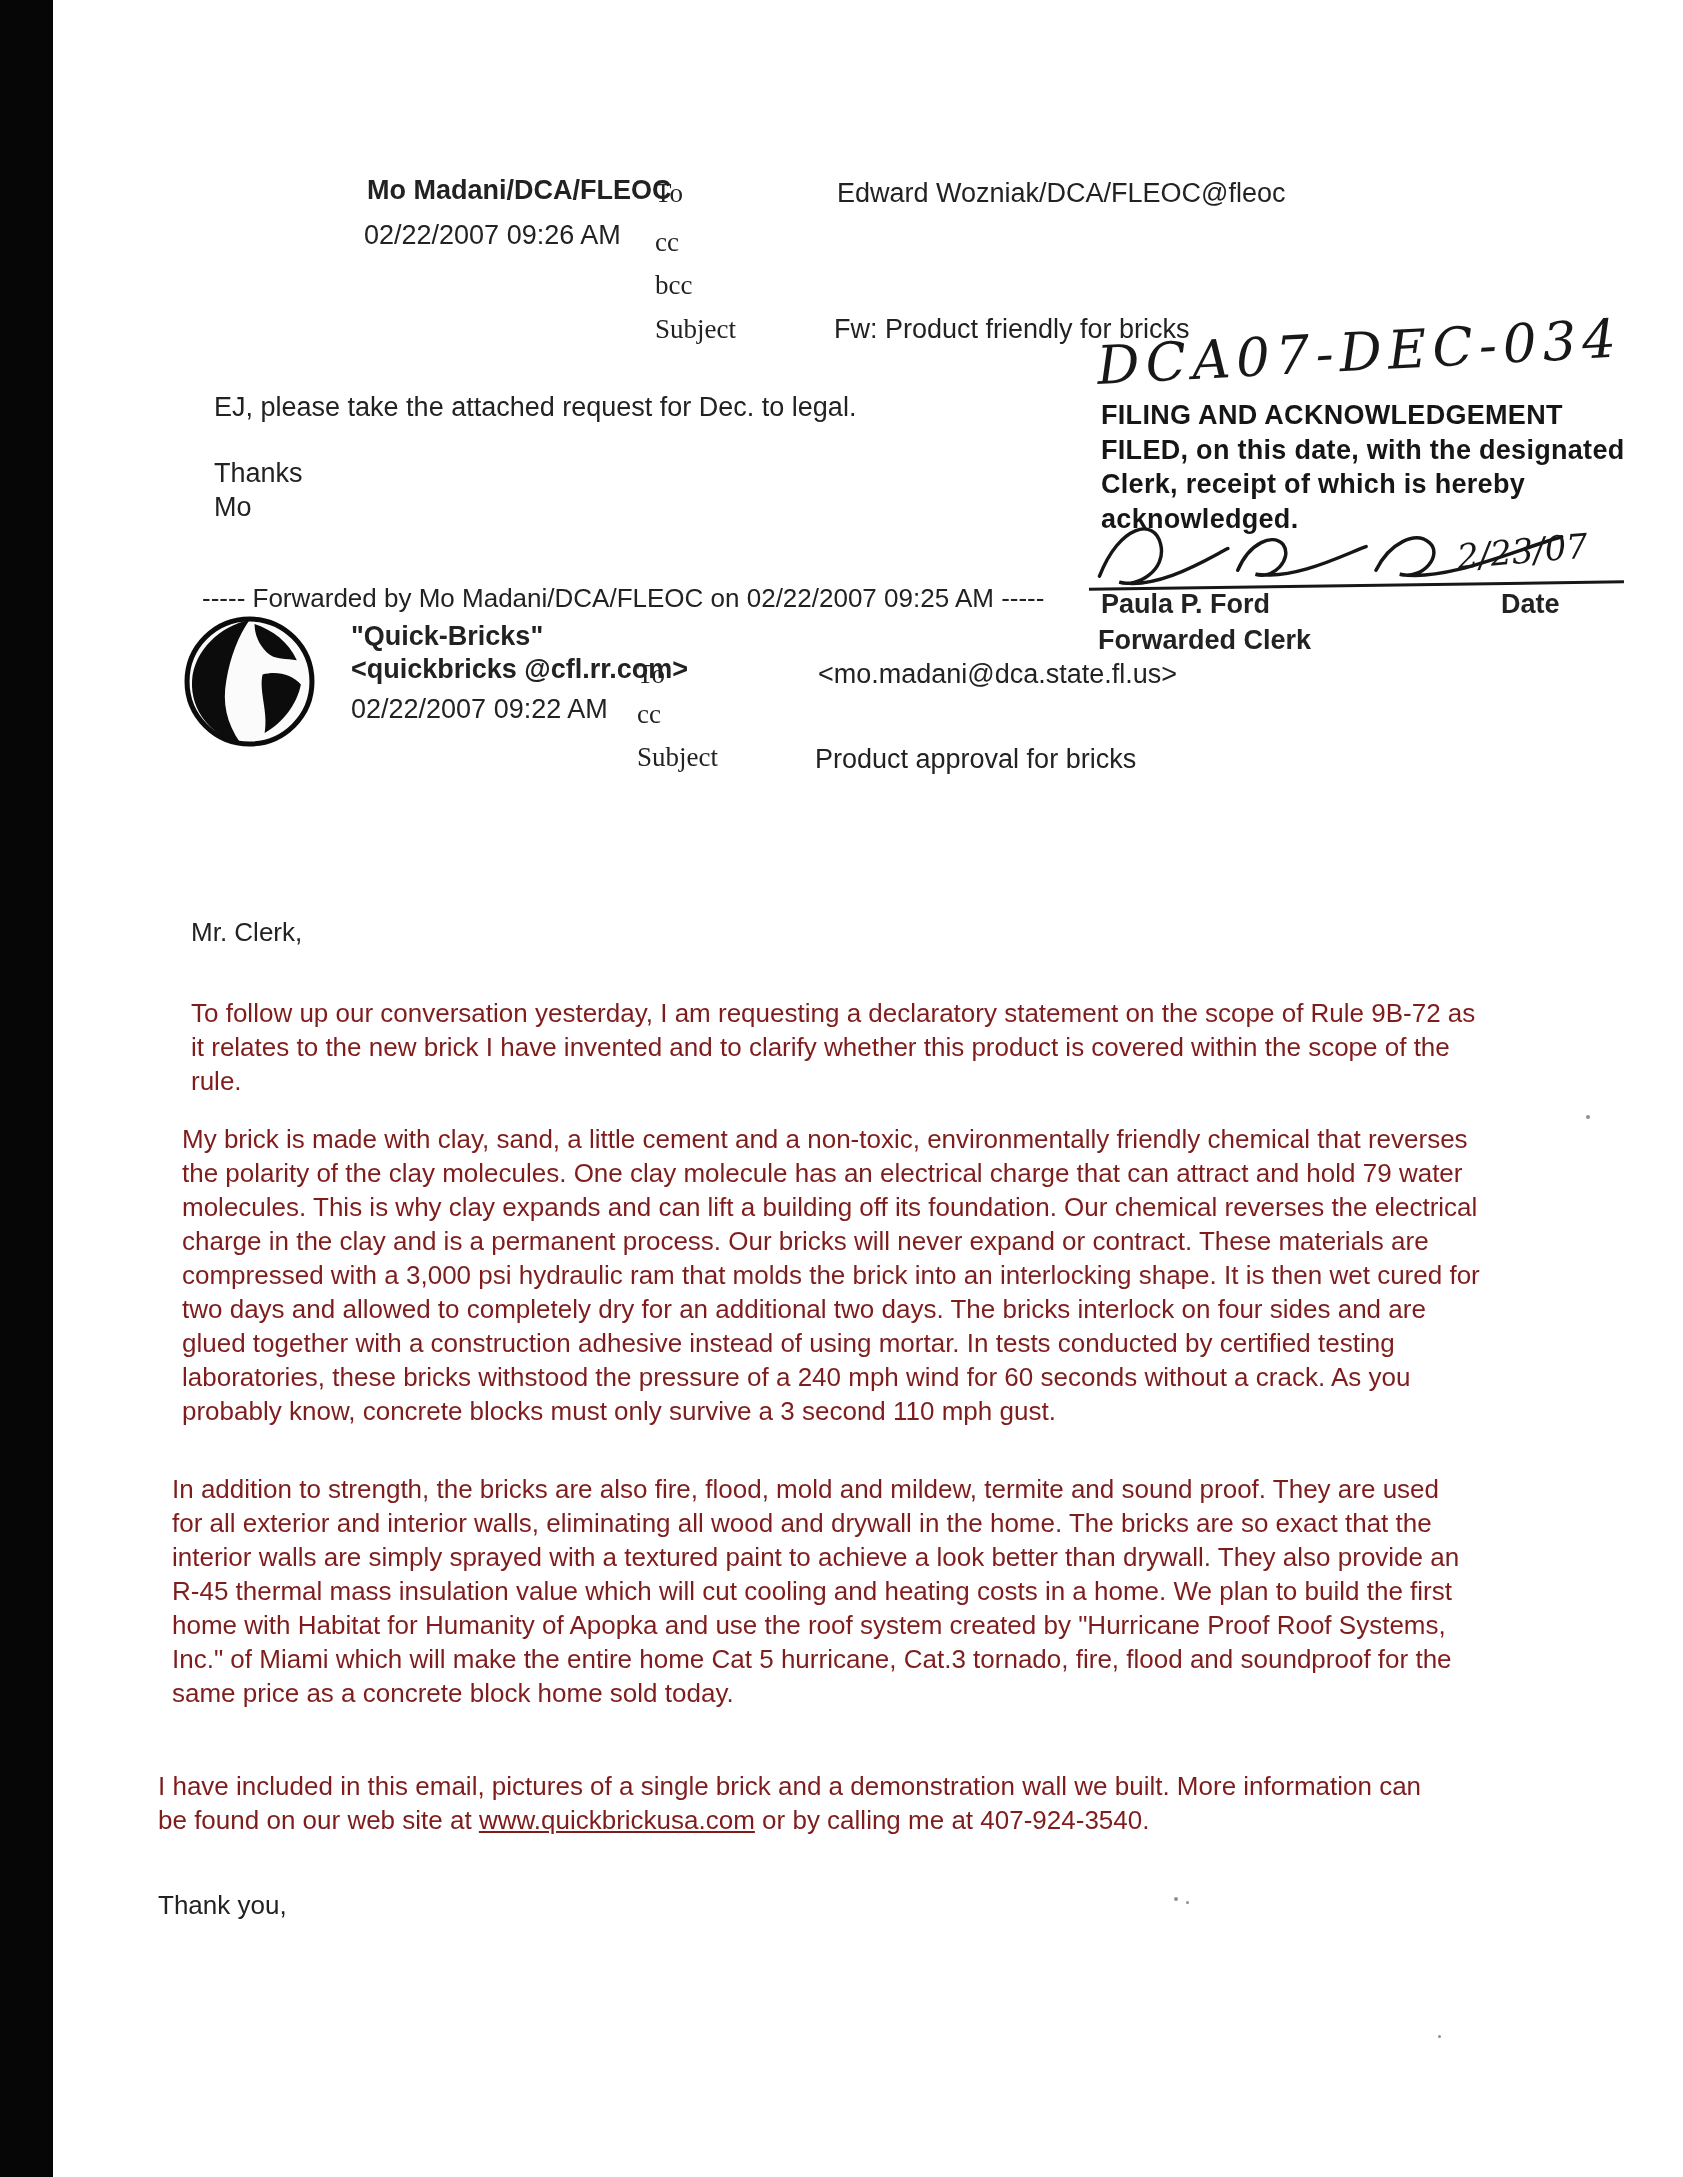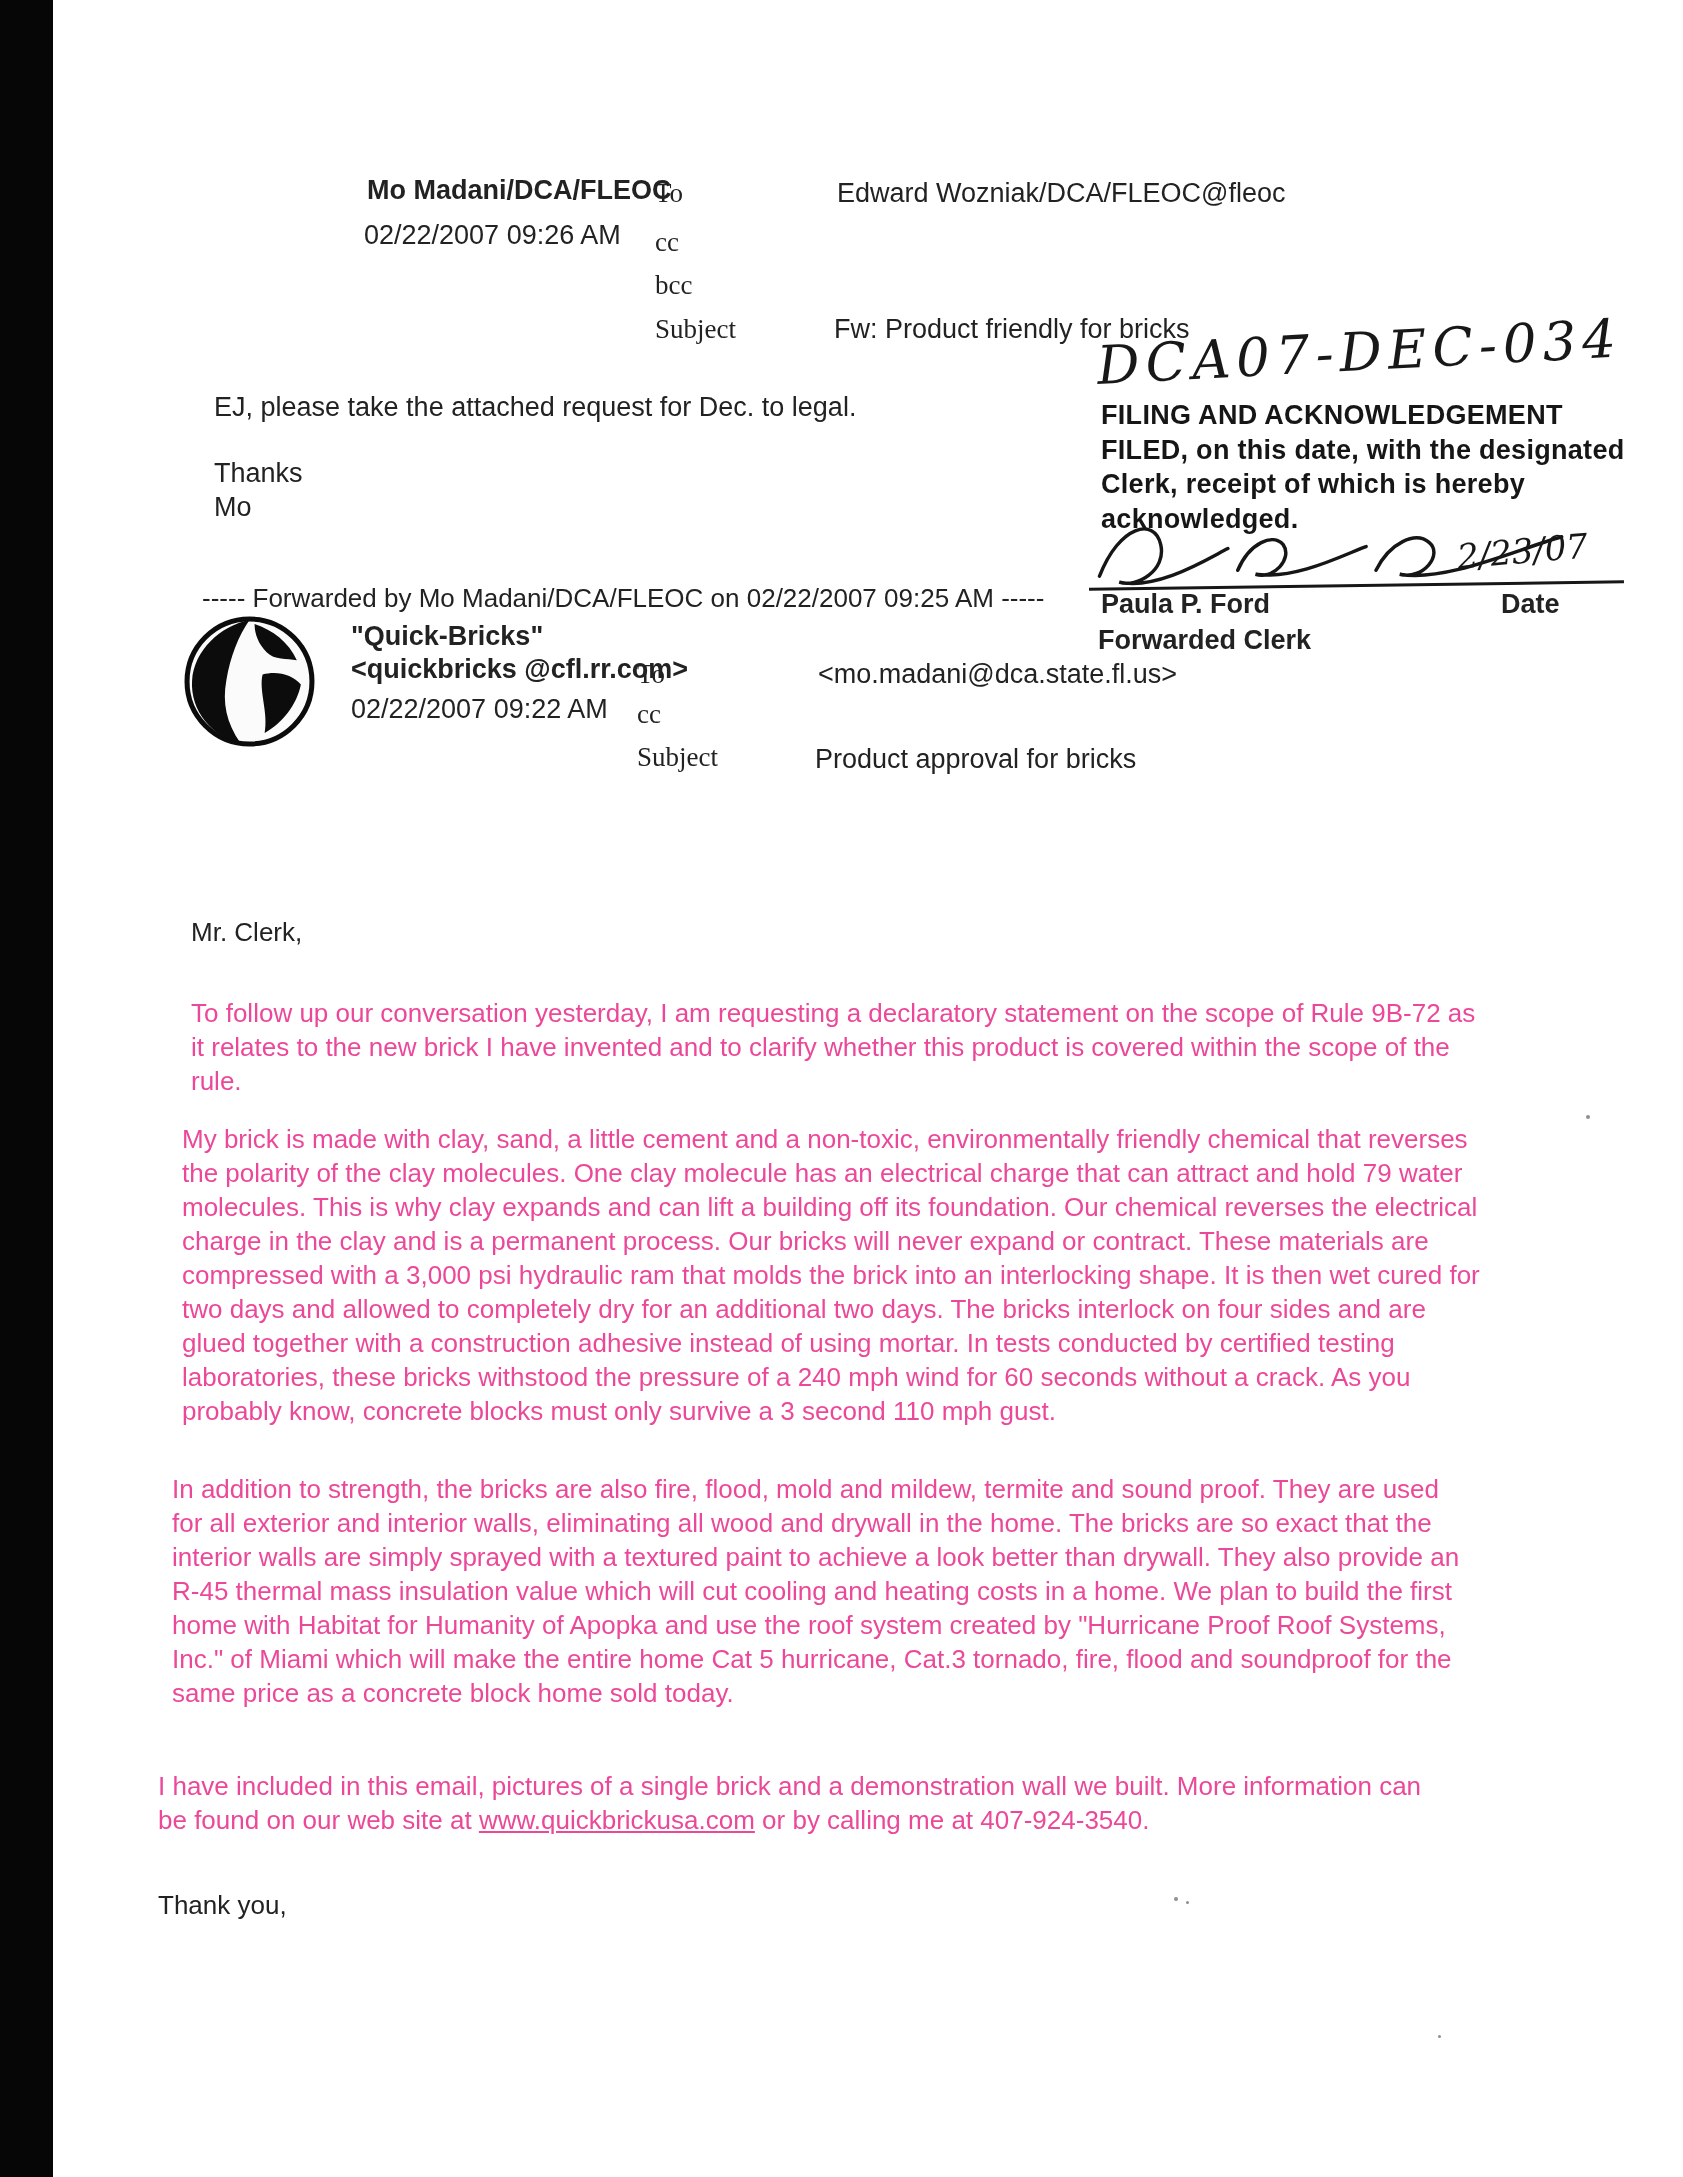--- a/index.html
+++ b/index.html
@@ -25,21 +25,21 @@
     line-height: 1.25;
     white-space: nowrap;
     color: #222;
   }
   .bold { font-weight: bold; }
   .label { text-align: left; font-family: Liberation Serif, serif; }
   .para {
     position: absolute;
     font-size: 26px;
     line-height: 34px;
-    color: #ec4899;
+    color: #7f1d1d;
   }
   .stampline {
     position: absolute;
     font-weight: bold;
     font-size: 27px;
     letter-spacing: 0.3px;
     color: #161616;
     white-space: nowrap;
     text-align: center;
   }

